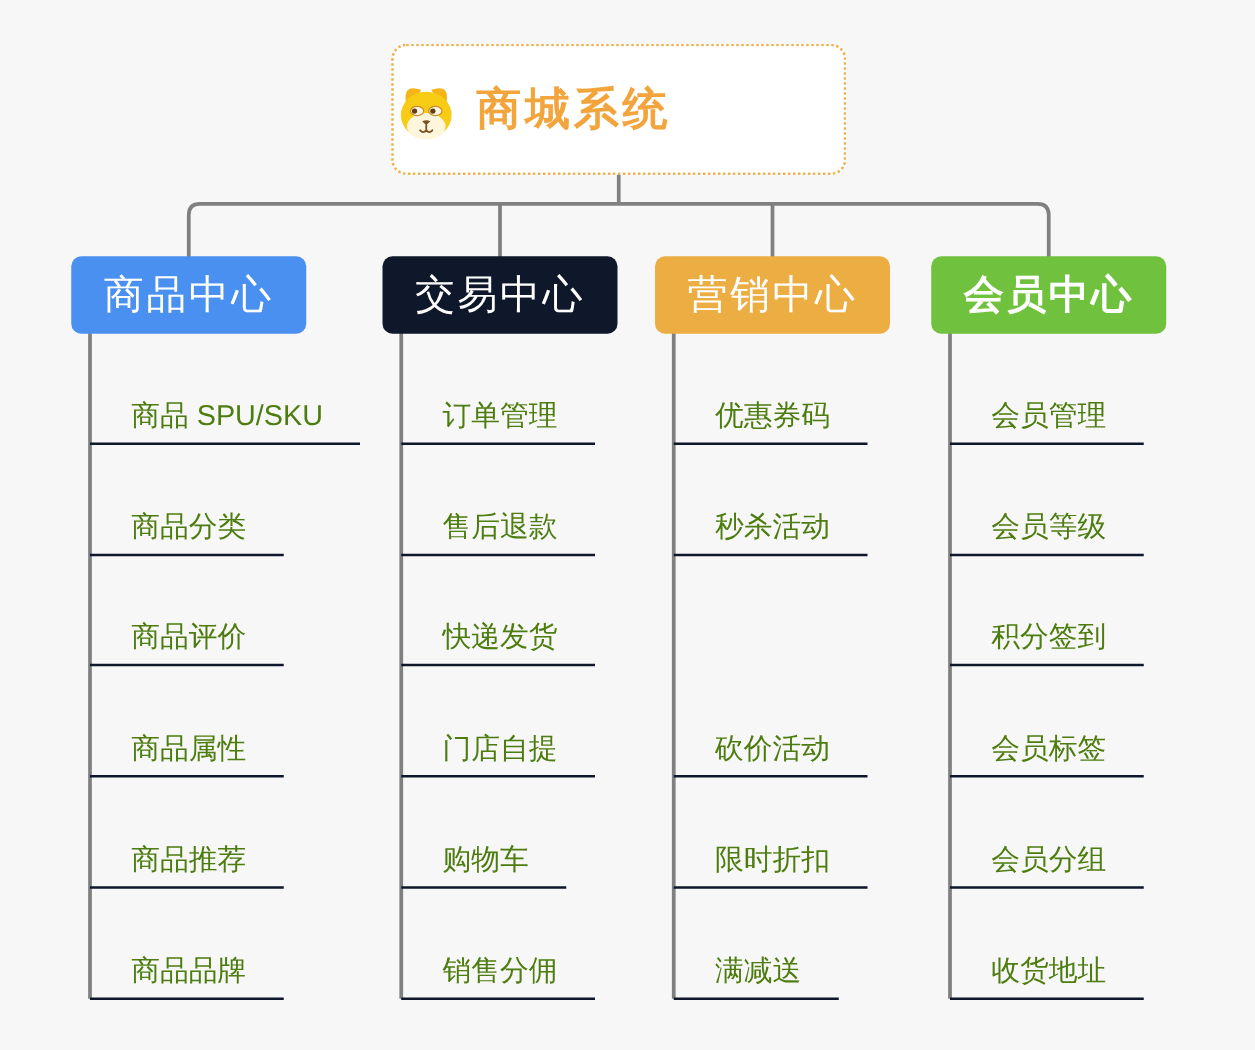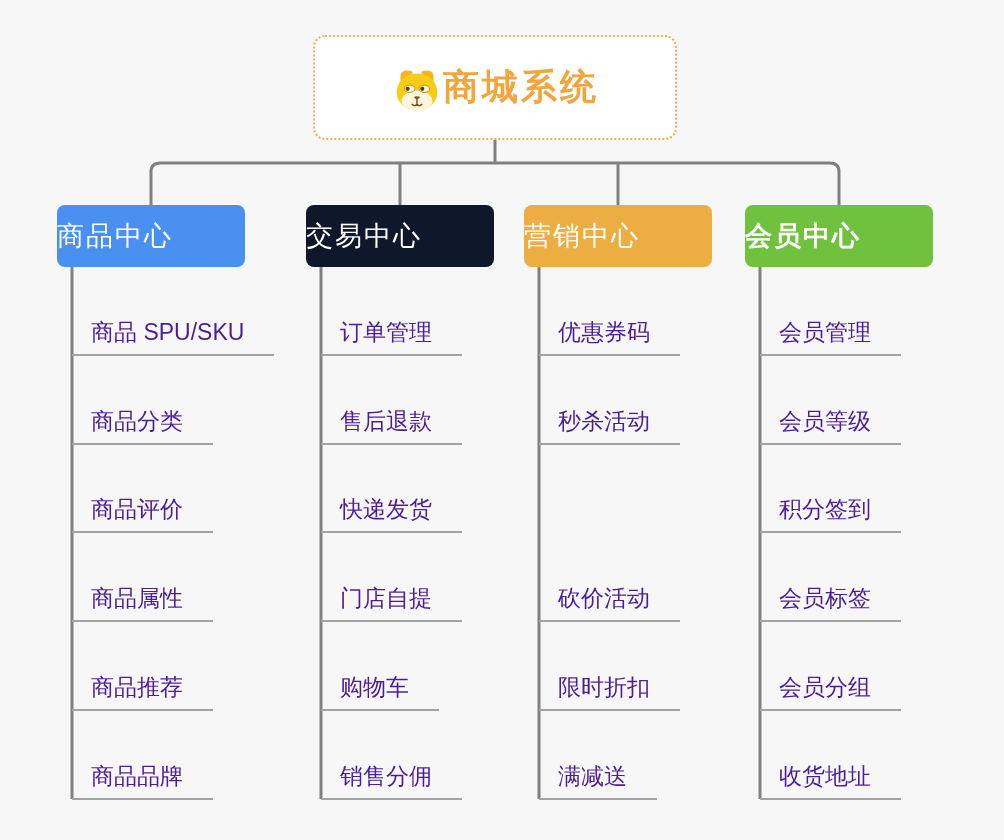--- a/index.html
+++ b/index.html
@@ -25,61 +25,61 @@
   .root-node {
     position: absolute;
     left: 313px; top: 35px;
     width: 364px; height: 105px;
     background: #FFFFFF;
     border: 2px dotted #F0B050;
     border-radius: 12px;
     box-sizing: border-box;
     display: flex;
     align-items: center;
-    justify-content: center;
+    gap: 14px;
     z-index: 2;
   }
   .root-title {
     font-size: 36px;
     font-weight: 600;
     color: #F2A53C;
     letter-spacing: 3px;
     white-space: nowrap;
   }
   .root-icon { width: 52px; height: 52px; flex: 0 0 auto; }
   
   .branch-header {
     position: absolute;
     top: 205px;
     width: 188px; height: 62px;
     border-radius: 8px;
     display: flex;
     align-items: center;
-    justify-content: flex-start;
+    justify-content: center;
     color: #FFFFFF;
-    font-size: 27px;
+    font-size: 32px;
     letter-spacing: 2px;
     white-space: nowrap;
     z-index: 2;
   }
   .h0 { left: 57px;  background: #4A90F0; }
   .h1 { left: 306px; background: #0f172a; }
   .h2 { left: 524px; background: #ECAD42; }
   .h3 { left: 745px; background: #70C13D; font-weight: bold; }
   
   .leaf {
     position: absolute;
     height: 42px;
     box-sizing: border-box;
     display: flex;
     align-items: flex-end;
-    padding: 0 30px 6px 19px;
-    border-bottom: 2px solid #a3a3a3;
+    padding: 0 30px 6px 33px;
+    border-bottom: 2px solid #0f172a;
     font-size: 23px;
-    color: #4c1d95;
+    color: #4d7c0f;
     white-space: nowrap;
     z-index: 1;
   }
   .c0 { left: 72px; }
   .c1 { left: 321px; }
   .c2 { left: 539px; font-family: Liberation Serif, serif; }
   .c3 { left: 760px; }
   .r0 { top: 314px; }
   .r1 { top: 403px; }
   .r2 { top: 491px; }

